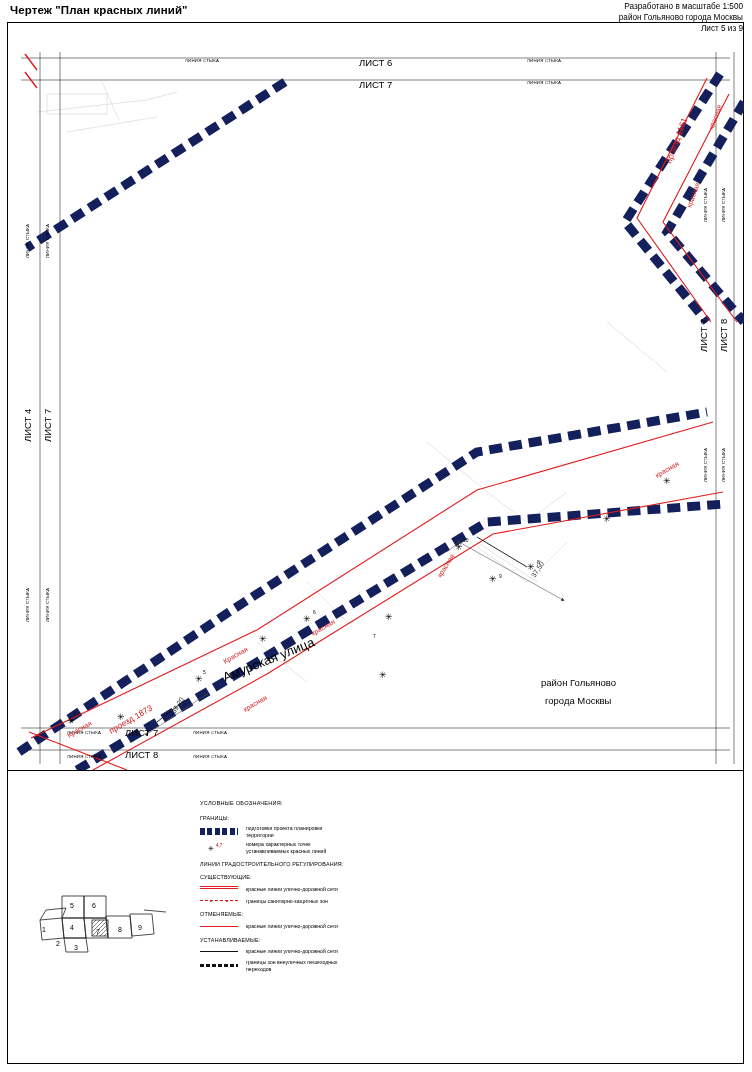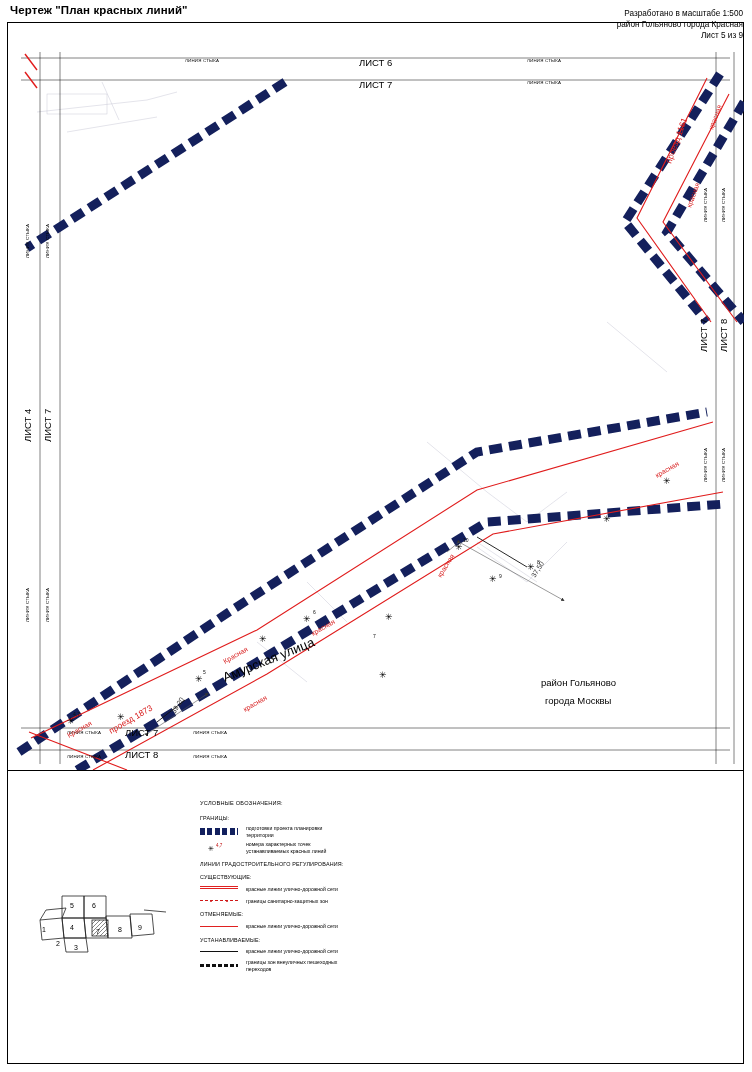--- a/index.html
+++ b/index.html
@@ -31,21 +31,21 @@
   .doc-title {
     position: absolute;
     left: 10px; top: 4px;
     font-size: 11.5px;
     font-weight: bold;
     letter-spacing: 0.1px;
     white-space: nowrap;
   }
   .header-right {
     position: absolute;
-    right: 9px; top: 9px;
+    right: 9px; top: 2px;
     text-align: right;
     font-size: 8.2px;
     line-height: 1.32;
   }
   
   .frame {
     position: absolute;
     left: 7px; top: 22px;
     width: 737px;
     height: 1042px;
@@ -209,21 +209,21 @@
 </style>
 </head>
 <body>
 
 <div class="page">
 
   <div class="header">
     <div class="doc-title">Чертеж "План красных линий"</div>
     <div class="header-right">
       <div>Разработано в масштабе 1:500</div>
-      <div>район Гольяново города Красная</div>
+      <div>район Гольяново города Москвы</div>
       <div>Лист 5 из 9</div>
     </div>
   </div>
 
   <div class="frame"></div>
   <div class="divider"></div>
 
   <div class="map-area">
     <svg width="737" height="748" viewBox="0 0 737 748">
       <defs>

